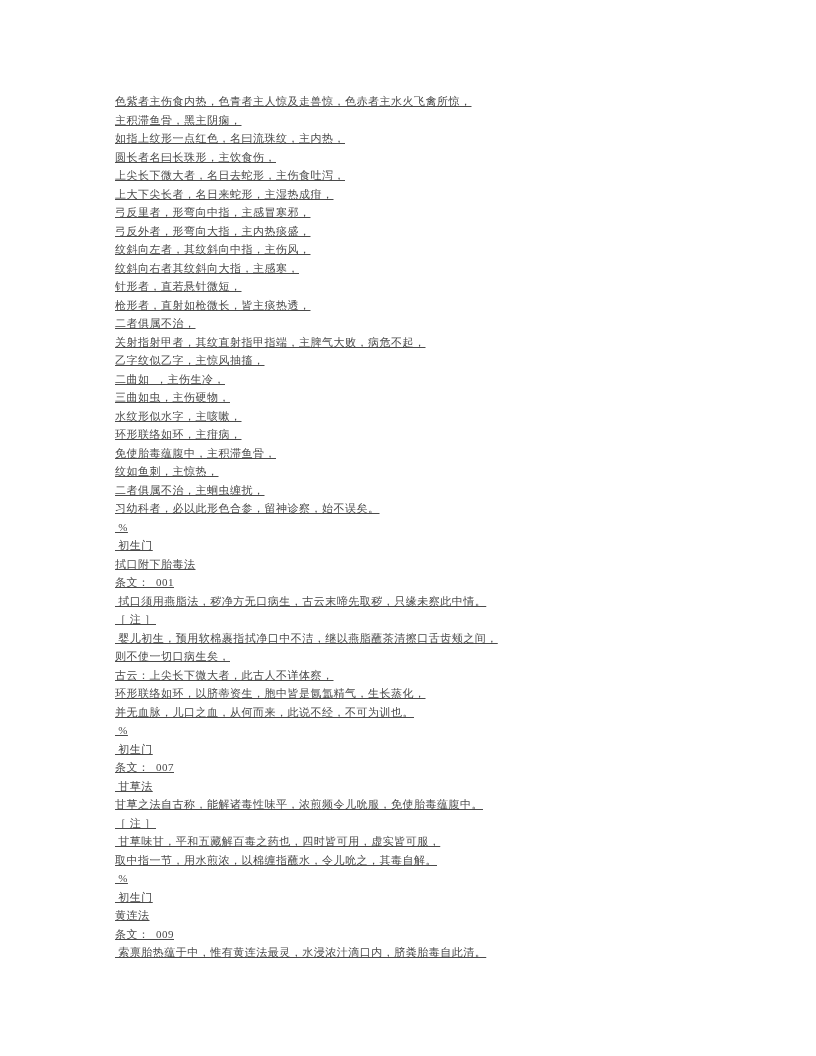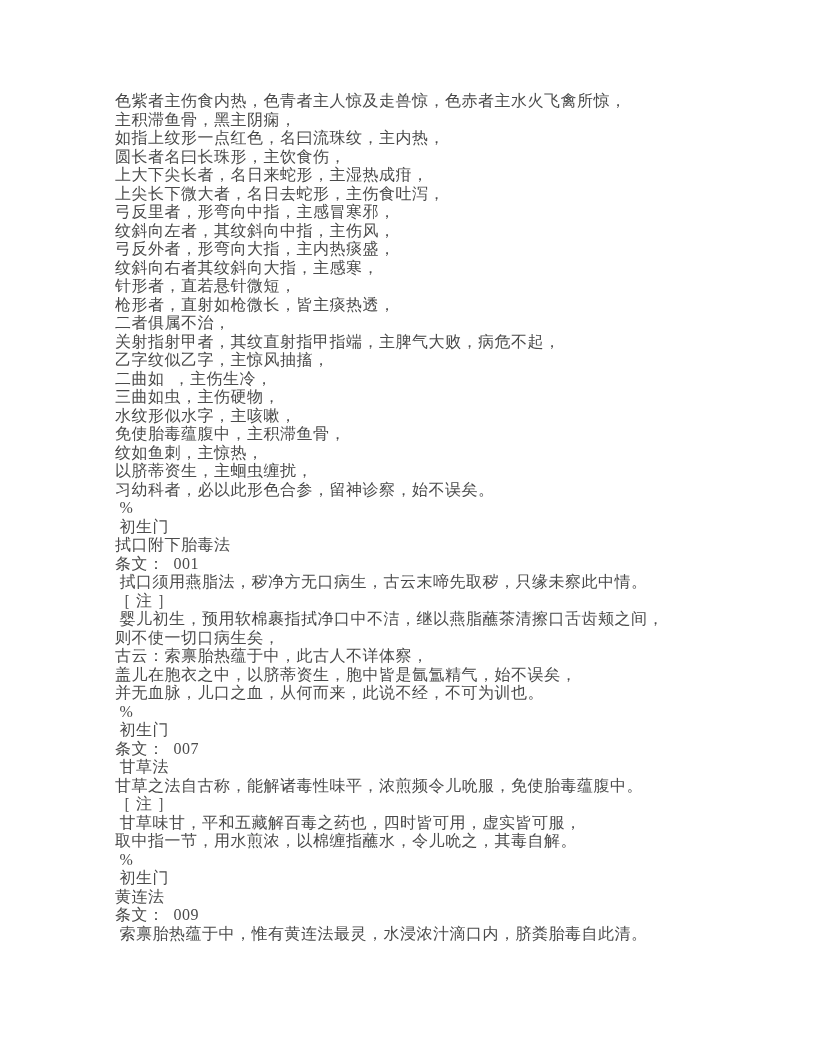--- a/index.html
+++ b/index.html
@@ -13,68 +13,70 @@
     height: 1056px;
     background: #ffffff;
     overflow: hidden;
   }
   .text-block {
     position: absolute;
     left: 115px;
     top: 92px;
     right: 41px;
     font-family: "Liberation Serif", "DejaVu Serif", serif;
-    font-size: 16px;
+    font-size: 11px;
     color: #4a4a4a;
     font-weight: 400;
+    text-decoration: underline;
   }
   .line {
     white-space: pre;
     height: 18.5px;
     line-height: 18.5px;
     letter-spacing: 0.5px;
   }
 </style>
 </head>
 <body>
 
 <div class="page" style="background: rgb(255, 255, 255);">
   <div class="text-block" style="color: rgb(74, 74, 74);">
       <div class="line">色紫者主伤食内热，色青者主人惊及走兽惊，色赤者主水火飞禽所惊，</div>
       <div class="line">主积滞鱼骨，黑主阴痫，</div>
       <div class="line">如指上纹形一点红色，名曰流珠纹，主内热，</div>
       <div class="line">圆长者名曰长珠形，主饮食伤，</div>
+      <div class="line">上尖长下微大者，名日去蛇形，主伤食吐泻，</div>
       <div class="line">上大下尖长者，名日来蛇形，主湿热成疳，</div>
-      <div class="line">上尖长下微大者，名日去蛇形，主伤食吐泻，</div>
       <div class="line">弓反里者，形弯向中指，主感冒寒邪，</div>
+      <div class="line">弓反外者，形弯向大指，主内热痰盛，</div>
       <div class="line">纹斜向左者，其纹斜向中指，主伤风，</div>
-      <div class="line">弓反外者，形弯向大指，主内热痰盛，</div>
       <div class="line">纹斜向右者其纹斜向大指，主感寒，</div>
       <div class="line">针形者，直若悬针微短，</div>
       <div class="line">枪形者，直射如枪微长，皆主痰热透，</div>
       <div class="line">二者俱属不治，</div>
       <div class="line">关射指射甲者，其纹直射指甲指端，主脾气大败，病危不起，</div>
       <div class="line">乙字纹似乙字，主惊风抽搐，</div>
       <div class="line">二曲如  ，主伤生冷，</div>
       <div class="line">三曲如虫，主伤硬物，</div>
       <div class="line">水纹形似水字，主咳嗽，</div>
+      <div class="line">环形联络如环，主疳病，</div>
       <div class="line">免使胎毒蕴腹中，主积滞鱼骨，</div>
       <div class="line">纹如鱼刺，主惊热，</div>
-      <div class="line">以脐蒂资生，主蛔虫缠扰，</div>
+      <div class="line">二者俱属不治，主蛔虫缠扰，</div>
       <div class="line">习幼科者，必以此形色合参，留神诊察，始不误矣。</div>
       <div class="line"> %</div>
       <div class="line"> 初生门</div>
       <div class="line">拭口附下胎毒法</div>
       <div class="line">条文：  001</div>
       <div class="line"> 拭口须用燕脂法，秽净方无口病生，古云末啼先取秽，只缘未察此中情。</div>
       <div class="line">［ 注 ］</div>
       <div class="line"> 婴儿初生，预用软棉裹指拭净口中不洁，继以燕脂蘸茶清擦口舌齿颊之间，</div>
       <div class="line">则不使一切口病生矣，</div>
-      <div class="line">古云：索禀胎热蕴于中，此古人不详体察，</div>
-      <div class="line">盖儿在胞衣之中，以脐蒂资生，胞中皆是氤氲精气，始不误矣，</div>
+      <div class="line">古云：上尖长下微大者，此古人不详体察，</div>
+      <div class="line">环形联络如环，以脐蒂资生，胞中皆是氤氲精气，生长蒸化，</div>
       <div class="line">并无血脉，儿口之血，从何而来，此说不经，不可为训也。</div>
       <div class="line"> %</div>
       <div class="line"> 初生门</div>
       <div class="line">条文：  007</div>
       <div class="line"> 甘草法</div>
       <div class="line">甘草之法自古称，能解诸毒性味平，浓煎频令儿吮服，免使胎毒蕴腹中。</div>
       <div class="line">［ 注 ］</div>
       <div class="line"> 甘草味甘，平和五藏解百毒之药也，四时皆可用，虚实皆可服，</div>
       <div class="line">取中指一节，用水煎浓，以棉缠指蘸水，令儿吮之，其毒自解。</div>
       <div class="line"> %</div>

